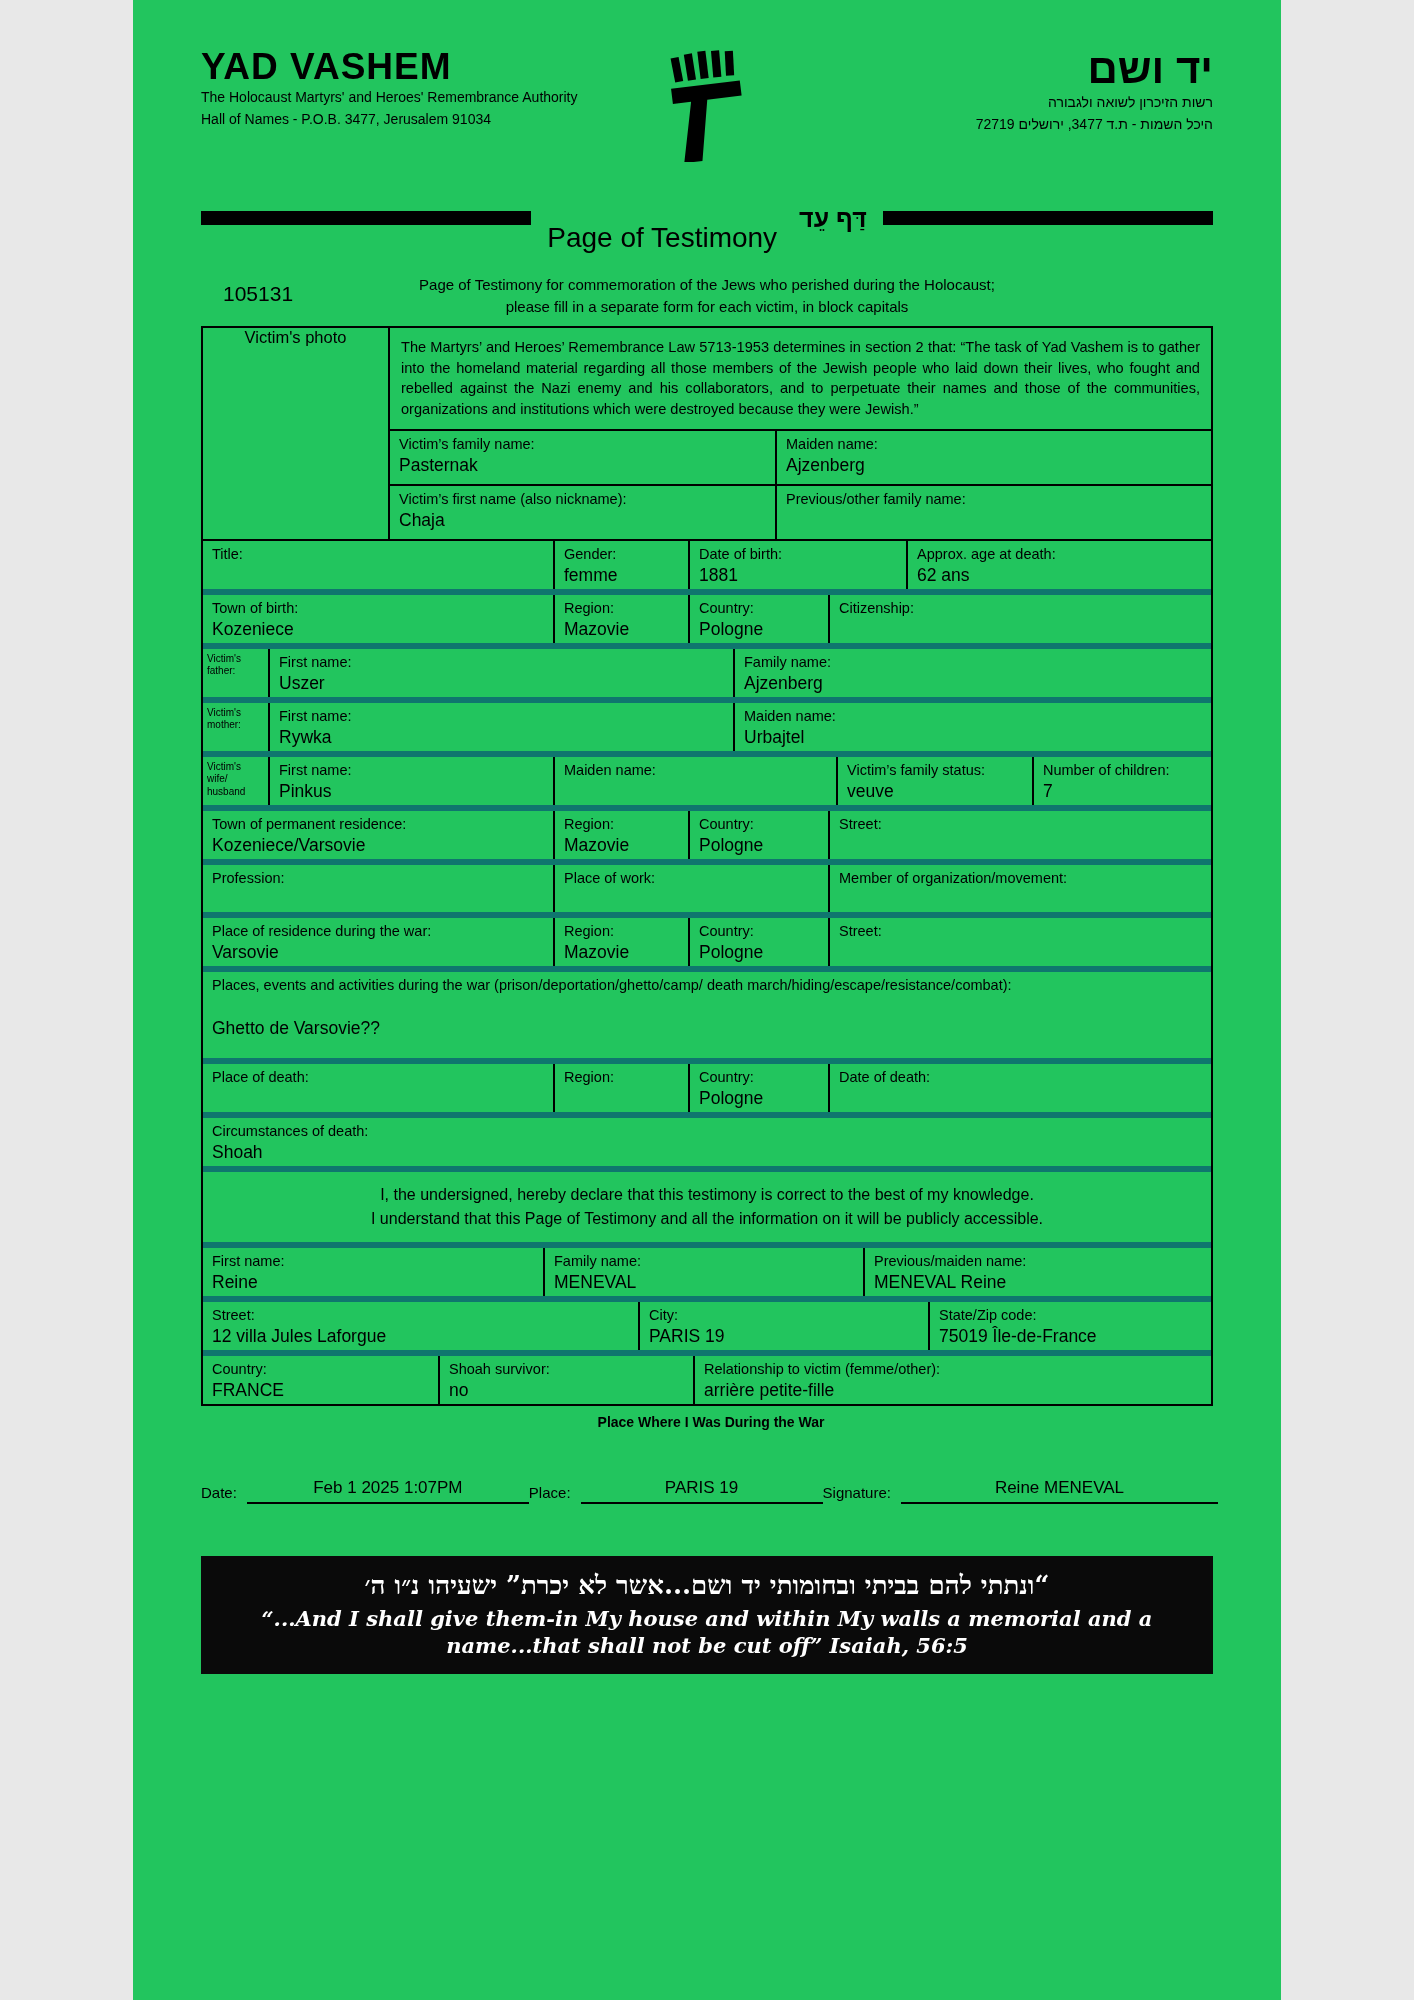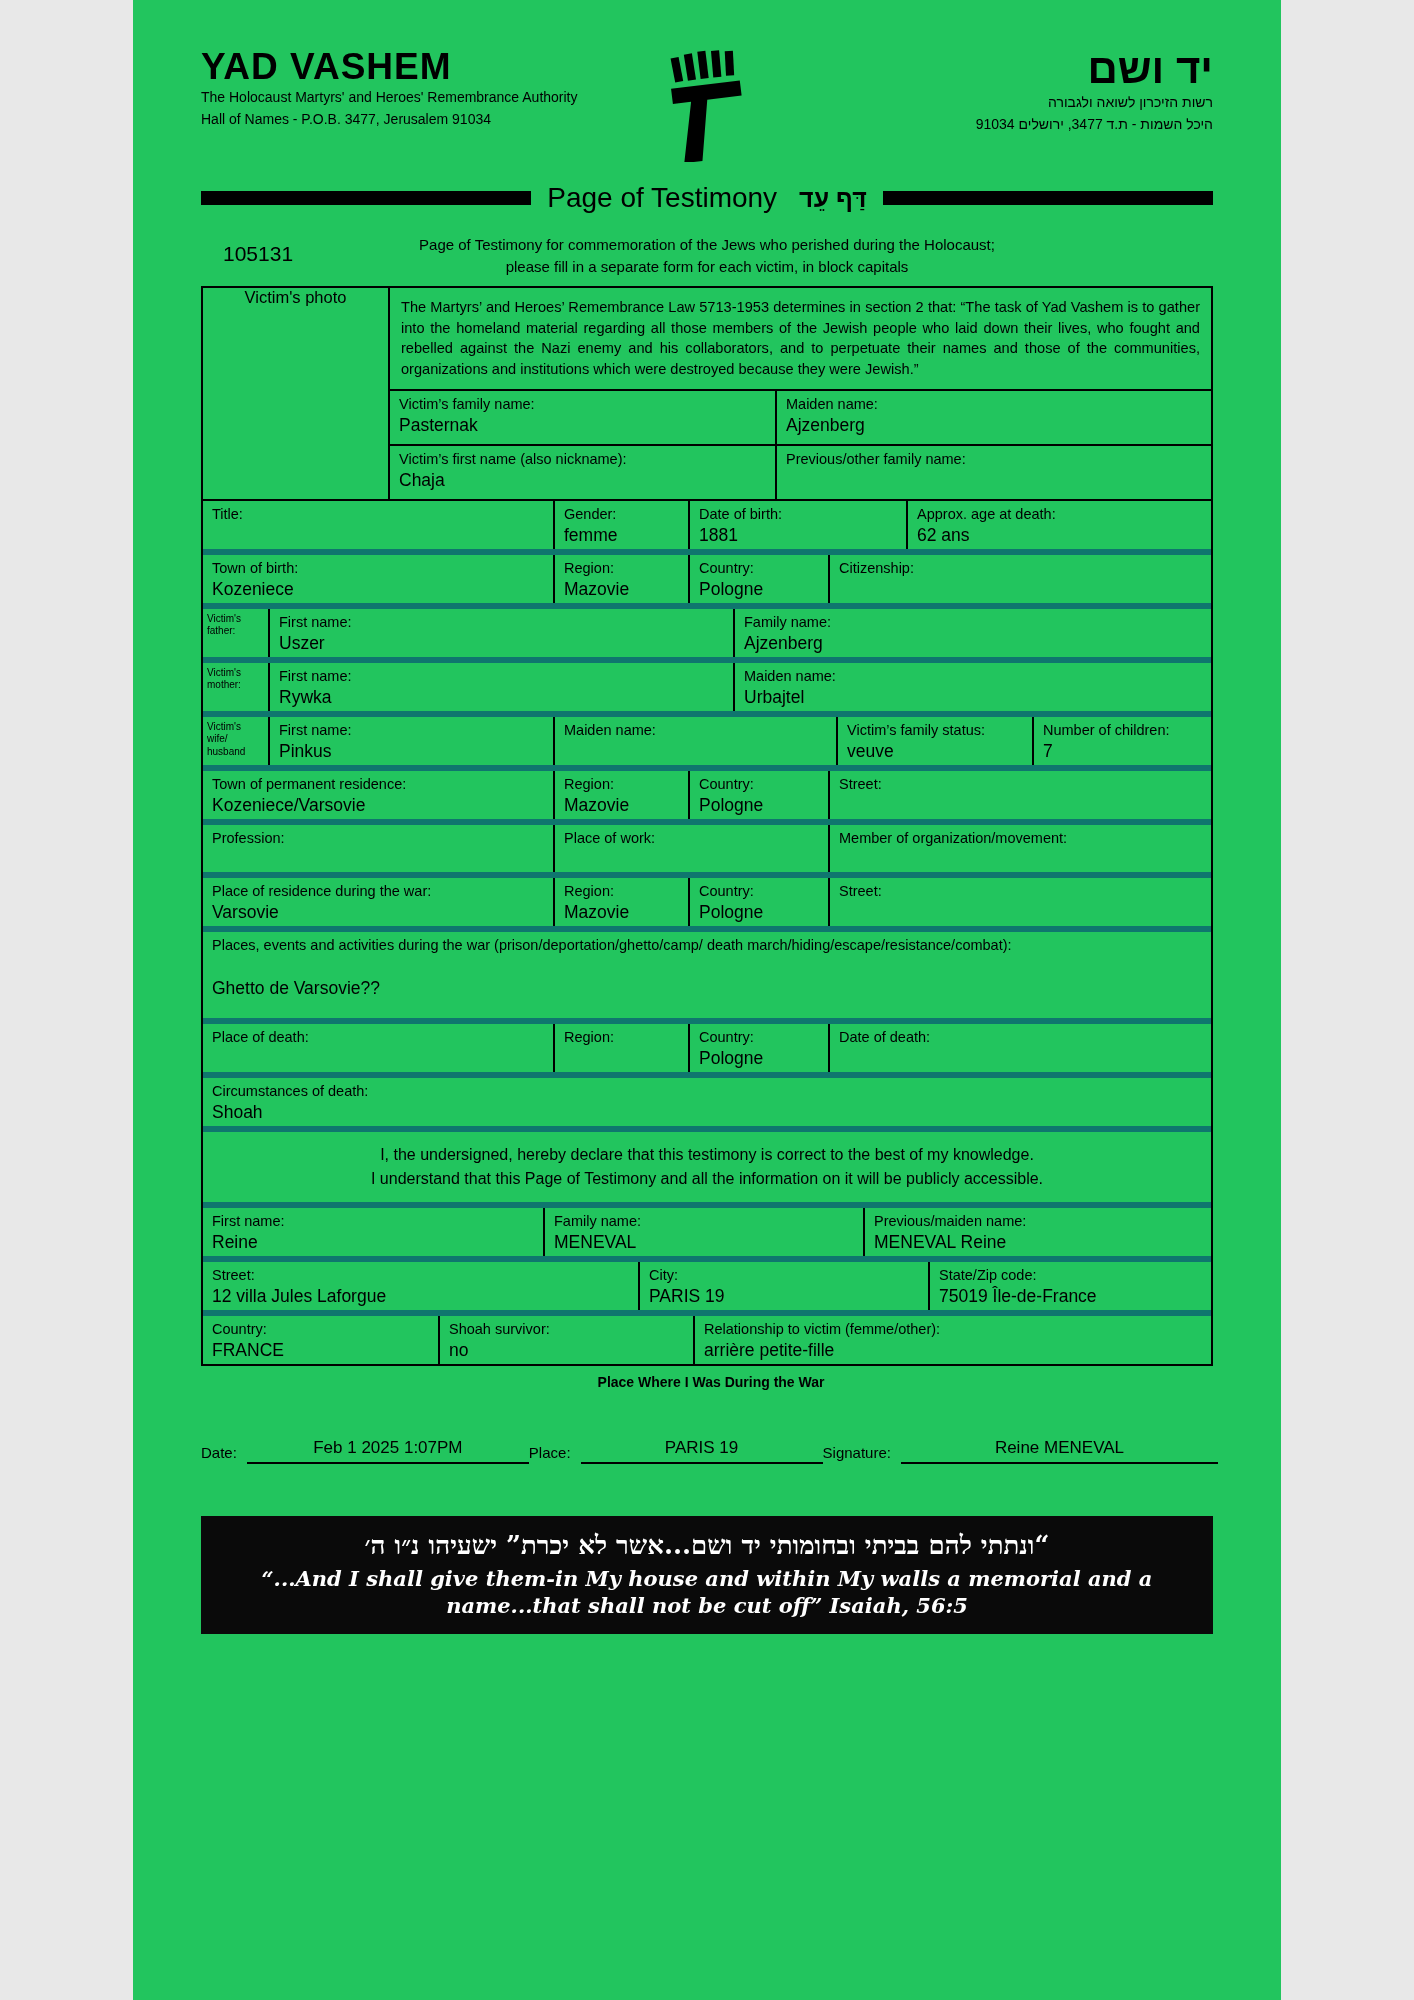--- a/index.html
+++ b/index.html
@@ -12,21 +12,21 @@
   .masthead{padding:48px 68px 0;display:flex;align-items:flex-start;}
   .org-en{width:420px;}
   .org-name{font-size:37px;font-weight:bold;letter-spacing:1px;line-height:1;}
   .org-sub{font-size:14px;margin-top:4px;line-height:1.25;}
   .logo{flex:1;text-align:center;padding-top:2px;}
   .org-he{width:420px;text-align:right;direction:rtl;}
   .org-name-he{font-size:42px;font-weight:bold;line-height:1;}
   
   .title-bar{margin:16px 68px 0;display:flex;align-items:center;gap:16px;}
   .bar{height:14px;background:#000;flex:1;}
-  .title-en{font-size:28px;white-space:nowrap;}
+  .title-en{font-size:28px;white-space:nowrap;margin-top:40px;}
   .title-he{font-size:25px;font-weight:bold;white-space:nowrap;padding-left:6px;}
   
   .intro-row{position:relative;margin:20px 68px 8px;min-height:44px;}
   .form-number{position:absolute;left:22px;top:8px;font-size:21px;}
   .instructions{text-align:center;font-size:15px;line-height:1.45;padding:0 180px;}
   
   .form-table{margin:8px 68px 0;border:2px solid #000;}
   .row{display:flex;border-bottom:6px solid #0f766e;min-height:53px;box-sizing:border-box;}
   .row:last-child{border-bottom:none;}
   .cell{border-right:2px solid #000;padding:4px 9px 2px;box-sizing:border-box;overflow:hidden;}
@@ -80,21 +80,21 @@
           <rect x="42" y="1" width="8" height="27"></rect>
           <rect x="55" y="2" width="8" height="26" transform="rotate(2 59 15)"></rect>
           <rect x="68" y="4" width="8" height="24" transform="rotate(4 72 16)"></rect>
           <path d="M12 34 H80 V49 H46 L34 108 H16 L30 49 H12 Z"></path>
         </g>
       </svg>
     </div>
     <div class="org-he">
       <div class="org-name-he">יד ושם</div>
       <div class="org-sub">רשות הזיכרון לשואה ולגבורה</div>
-      <div class="org-sub">היכל השמות - ת.ד 3477, ירושלים 91034</div>
+      <div class="org-sub">היכל השמות - ת.ד 3477, ירושלים 72719</div>
     </div>
   </header>
 
   <div class="title-bar">
     <span class="bar"></span>
     <span class="title-en">Page of Testimony</span>
     <span class="title-he">דַּף עֵד</span>
     <span class="bar"></span>
   </div>
 

